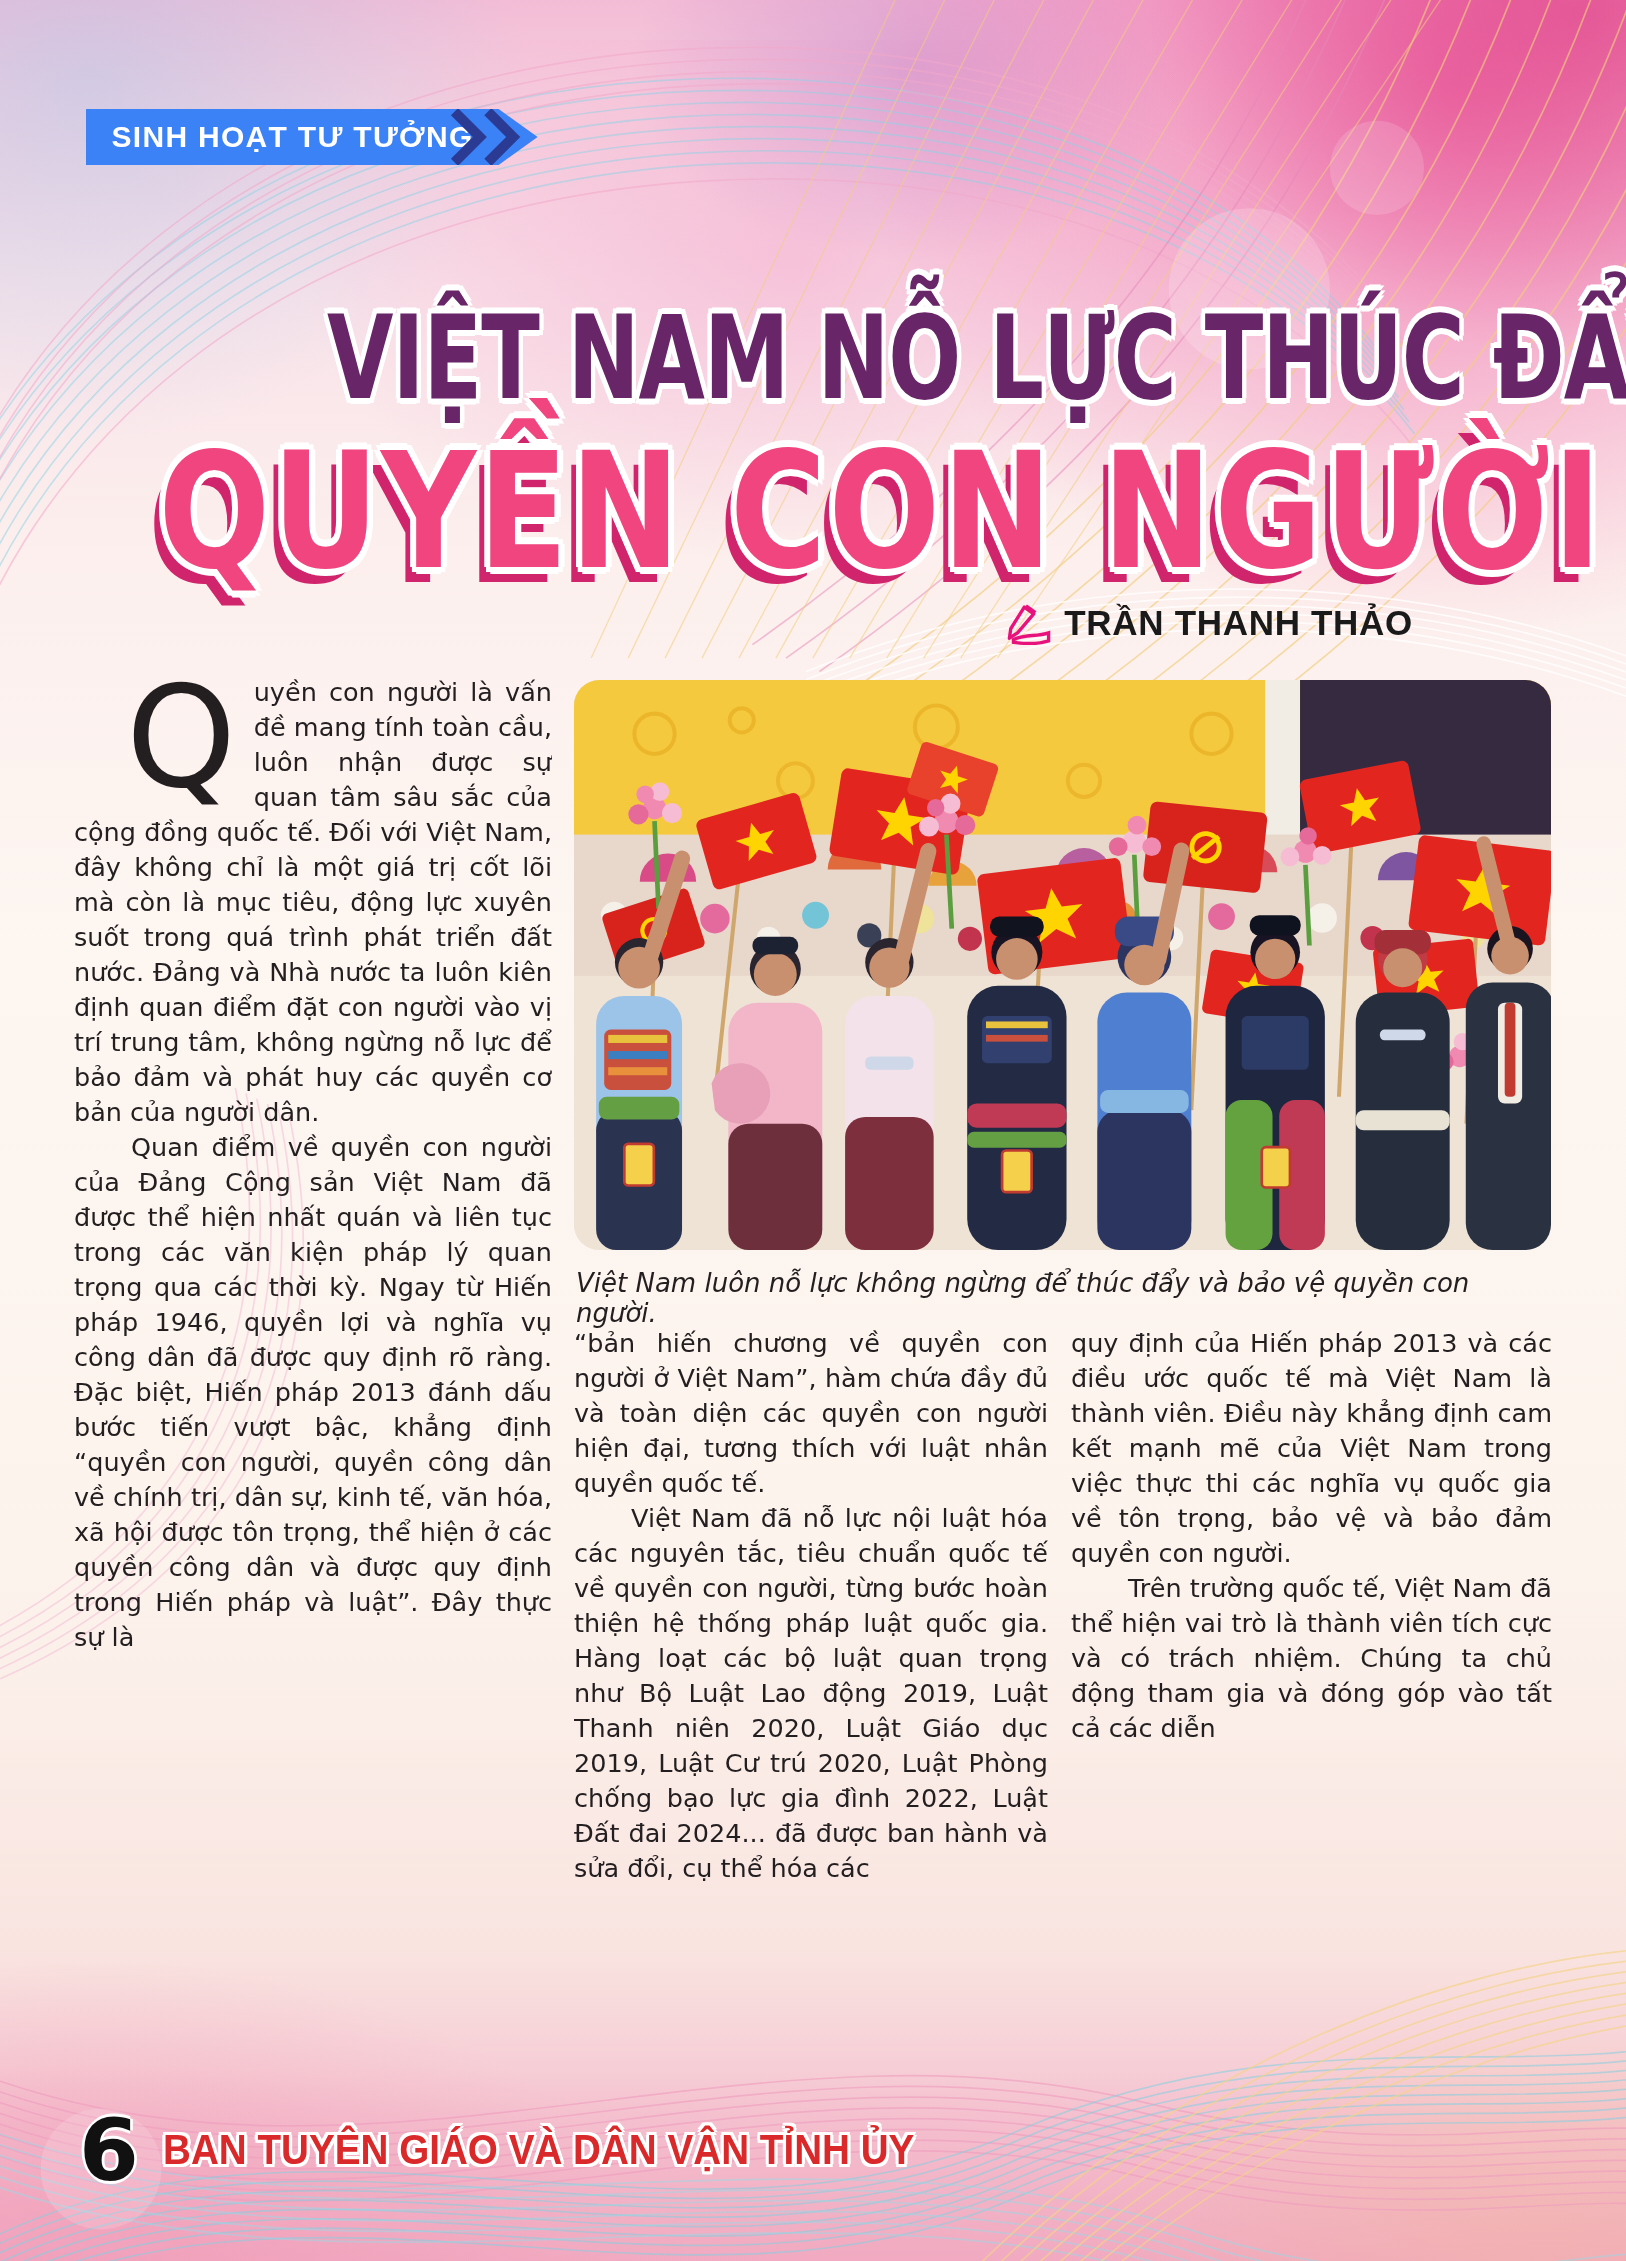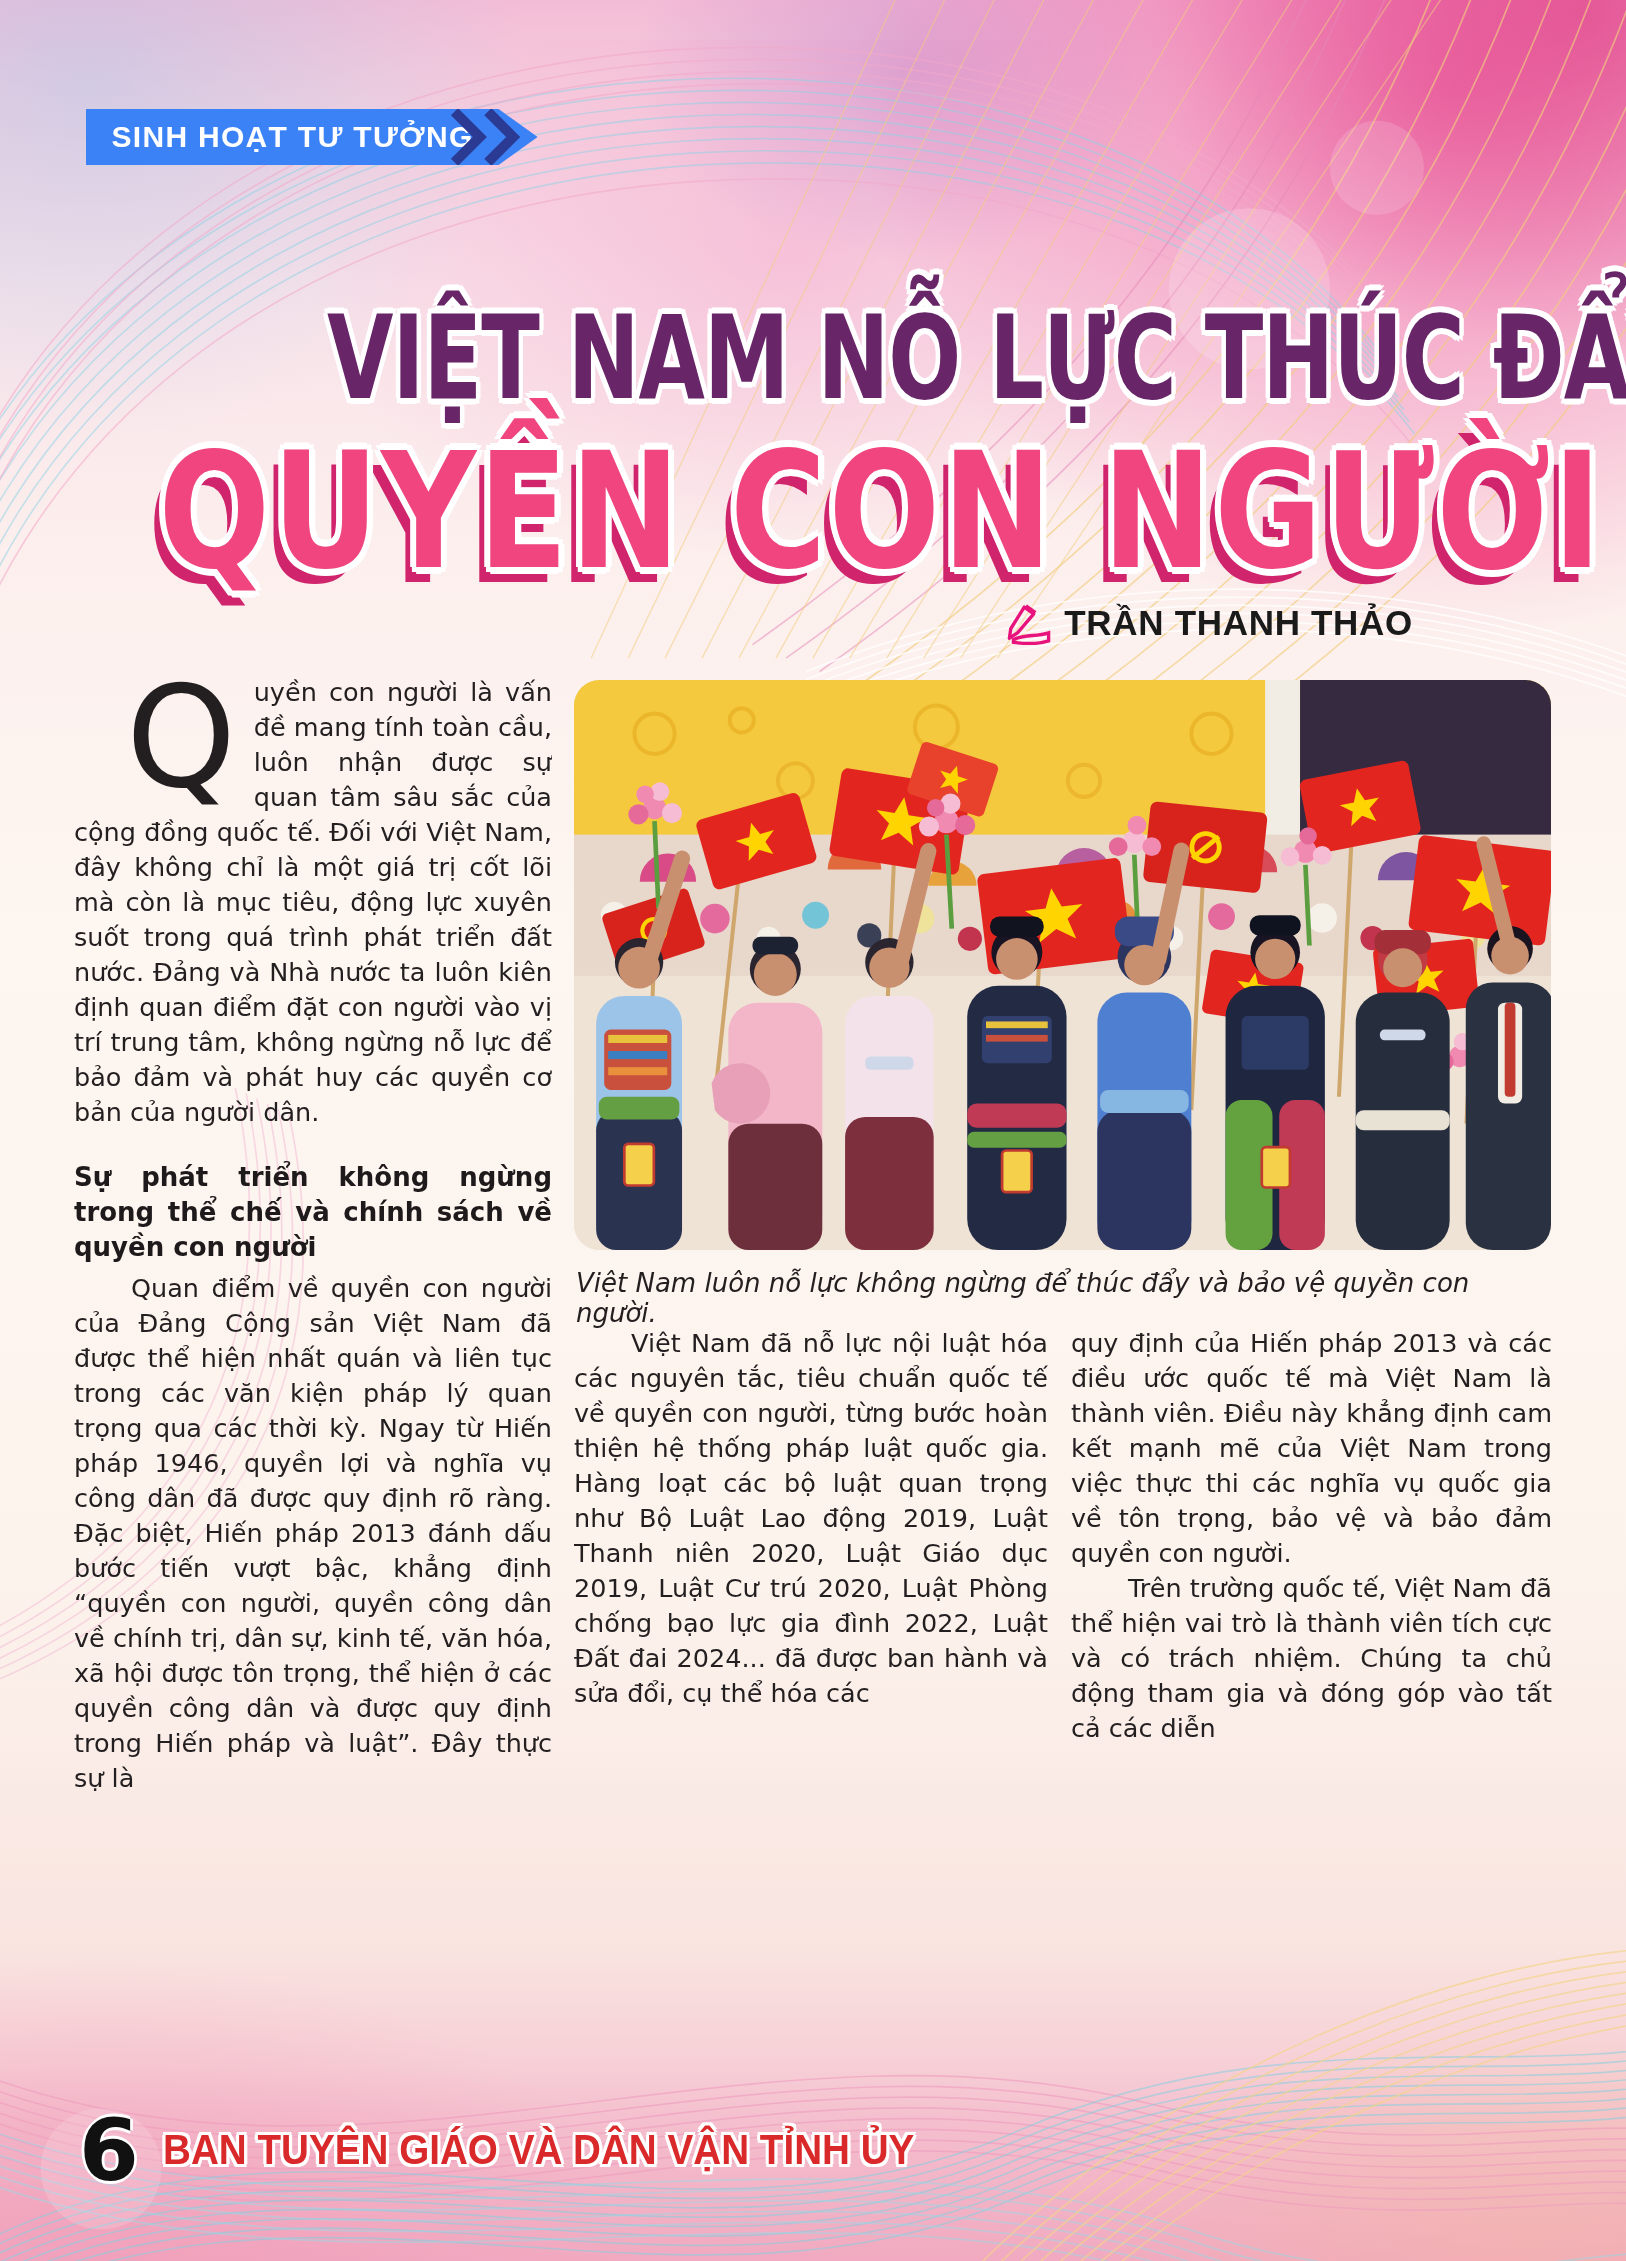--- a/index.html
+++ b/index.html
@@ -446,25 +446,25 @@
           <circle cx="0" cy="410" r="28" fill="#c9906f"></circle>
           <rect x="-30" y="230" width="22" height="190" rx="11" fill="#c9906f" transform="rotate(-14 -19 325)"></rect>
         </g>
     </g>
   </svg>
 </div>
 <div class="caption">Việt Nam luôn nỗ lực không ngừng để thúc đẩy và bảo vệ quyền con người.</div>
 
 <div class="col" id="col-left">
   <p class="intro"><span class="dropcap">Q</span><span>uyền con người là vấn đề mang tính toàn cầu, luôn nhận được sự quan tâm sâu sắc của cộng đồng quốc tế. Đối với Việt Nam, đây không chỉ là một giá trị cốt lõi mà còn là mục tiêu, động lực xuyên suốt trong quá trình phát triển đất nước. Đảng và Nhà nước ta luôn kiên định quan điểm đặt con người vào vị trí trung tâm, không ngừng nỗ lực để bảo đảm và phát huy các quyền cơ bản của người dân.</span></p>
-  <h3>Sự phát triển không ngừng trong thể chế và chính sách về quyền con người</h3>
   <p class="ind">Quan điểm về quyền con người của Đảng Cộng sản Việt Nam đã được thể hiện nhất quán và liên tục trong các văn kiện pháp lý quan trọng qua các thời kỳ. Ngay từ Hiến pháp 1946, quyền lợi và nghĩa vụ công dân đã được quy định rõ ràng. Đặc biệt, Hiến pháp 2013 đánh dấu bước tiến vượt bậc, khẳng định “quyền con người, quyền công dân về chính trị, dân sự, kinh tế, văn hóa, xã hội được tôn trọng, thể hiện ở các quyền công dân và được quy định trong Hiến pháp và luật”. Đây thực sự là</p>
 </div>
 
 <div class="col" id="col-mid">
+  <p>“bản hiến chương về quyền con người ở Việt Nam”, hàm chứa đầy đủ và toàn diện các quyền con người hiện đại, tương thích với luật nhân quyền quốc tế.</p>
   <p class="ind">Việt Nam đã nỗ lực nội luật hóa các nguyên tắc, tiêu chuẩn quốc tế về quyền con người, từng bước hoàn thiện hệ thống pháp luật quốc gia. Hàng loạt các bộ luật quan trọng như Bộ Luật Lao động 2019, Luật Thanh niên 2020, Luật Giáo dục 2019, Luật Cư trú 2020, Luật Phòng chống bạo lực gia đình 2022, Luật Đất đai 2024... đã được ban hành và sửa đổi, cụ thể hóa các</p>
 </div>
 
 <div class="col" id="col-right">
   <p>quy định của Hiến pháp 2013 và các điều ước quốc tế mà Việt Nam là thành viên. Điều này khẳng định cam kết mạnh mẽ của Việt Nam trong việc thực thi các nghĩa vụ quốc gia về tôn trọng, bảo vệ và bảo đảm quyền con người.</p>
   <p class="ind">Trên trường quốc tế, Việt Nam đã thể hiện vai trò là thành viên tích cực và có trách nhiệm. Chúng ta chủ động tham gia và đóng góp vào tất cả các diễn</p>
 </div>
 
 <div class="footer">
   <span class="pagenum">6</span>

